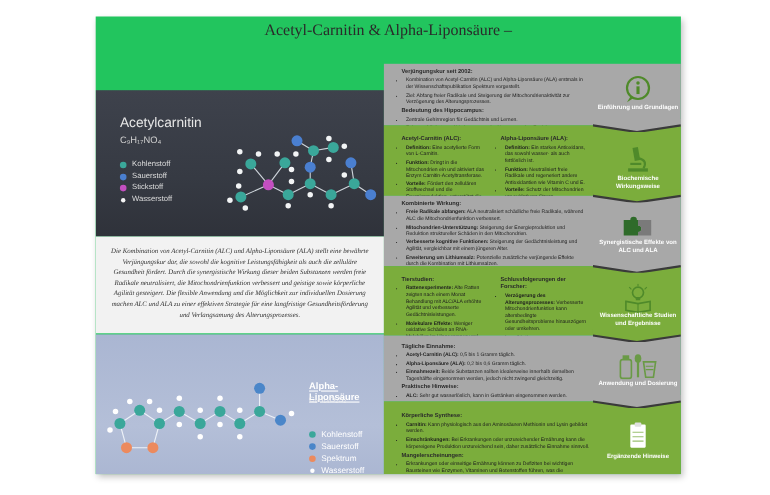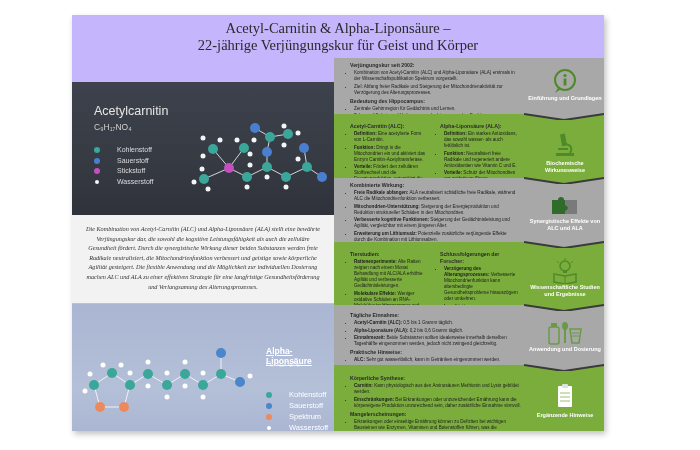--- a/index.html
+++ b/index.html
@@ -1,24 +1,24 @@
 <!DOCTYPE html>
 <html><head>
 <meta charset="utf-8">
 <style>
   html,body{margin:0;padding:0;}
   body{width:700px;height:450px;background:#ffffff;position:relative;overflow:hidden;font-family:"Liberation Sans",sans-serif;}
-  .poster{position:absolute;left:72px;top:15px;width:532px;height:416px;background:#c4b5fd;box-shadow:2px 3px 6px rgba(0,0,0,0.25);overflow:hidden;}
+  .poster{position:absolute;left:87px;top:15px;width:532px;height:416px;background:#22c55e;box-shadow:2px 3px 6px rgba(0,0,0,0.25);overflow:hidden;}
   .title{position:absolute;left:0;top:0;width:532px;height:43px;text-align:center;font-family:"Liberation Serif",serif;color:#2a2a2a;font-size:14.5px;line-height:17px;padding-top:5px;box-sizing:border-box;}
   .left{position:absolute;left:0;top:43px;width:262px;height:373px;margin-top:24px;}
   .mol1{position:absolute;left:0;top:0;width:262px;height:133px;background:linear-gradient(180deg,#3e424c 0%,#363a43 60%,#2f323a 100%);}
   .mol1 .name{position:absolute;left:22px;top:22px;color:#e6e6e6;font-size:12.5px;}
   .mol1 .formula{position:absolute;left:22px;top:40px;color:#cfcfcf;font-size:8.5px;}
   .legend{position:absolute;font-size:7px;line-height:10.5px;}
-  .legend .row{display:flex;align-items:center;gap:17px;}
+  .legend .row{display:flex;align-items:center;gap:5px;}
   .dot{width:6px;height:6px;border-radius:50%;display:inline-block;}
   .mol1 .legend{left:22px;top:63px;color:#dcdcdc;}
   .intro{position:absolute;left:0;top:133px;width:262px;height:88px;background:#f2f2f2;box-sizing:border-box;padding:9px 14px 0 14px;font-family:"Liberation Serif",serif;font-style:italic;font-size:6.2px;line-height:9.6px;text-align:center;color:#333;}
   .mol2{position:absolute;left:0;top:222px;width:262px;height:151px;background:linear-gradient(180deg,#aab6d2 0%,#b4bfd8 55%,#a6b2cf 100%);}
   .mol2 .name{position:absolute;left:194px;top:42px;color:#ffffff;font-size:8.5px;font-weight:bold;text-decoration:underline;}
   .mol2 .formula{position:absolute;left:194px;top:56px;color:#f0f0f0;font-size:7px;}
   .mol2 .legend{left:194px;top:85px;color:#ffffff;font-size:7.5px;line-height:11px;}
   svg.molsvg{position:absolute;left:0;top:0;}
   .mid{position:absolute;left:262px;top:43px;width:270px;height:373px;}
   .band{position:absolute;left:0;width:270px;box-sizing:border-box;}
@@ -35,21 +35,20 @@
   .side .label{position:absolute;left:0;width:78px;text-align:center;color:#ffffff;font-size:5.5px;line-height:7px;font-weight:bold;}
   .side .icon{position:absolute;left:24px;width:30px;height:26px;}
   .chev{position:absolute;left:190px;width:80px;height:12px;}
 </style>
 </head>
 <body>
 
 <div class="poster">
   <div class="title">
     <div>Acetyl-Carnitin &amp; Alpha-Liponsäure –</div>
-    <div>22-jährige Verjüngungskur für Geist und Körper</div>
   </div>
 
   <div class="left">
     <div class="mol1">
       <svg class="molsvg" width="262" height="133">
         <g stroke="#cfd6dc" stroke-width="1">
           <line x1="183" y1="46" x2="198" y2="55"></line>
             <line x1="198" y1="55" x2="216" y2="52"></line>
           <line x1="198" y1="55" x2="195" y2="70"></line>
             <line x1="195" y1="70" x2="195" y2="85"></line>

